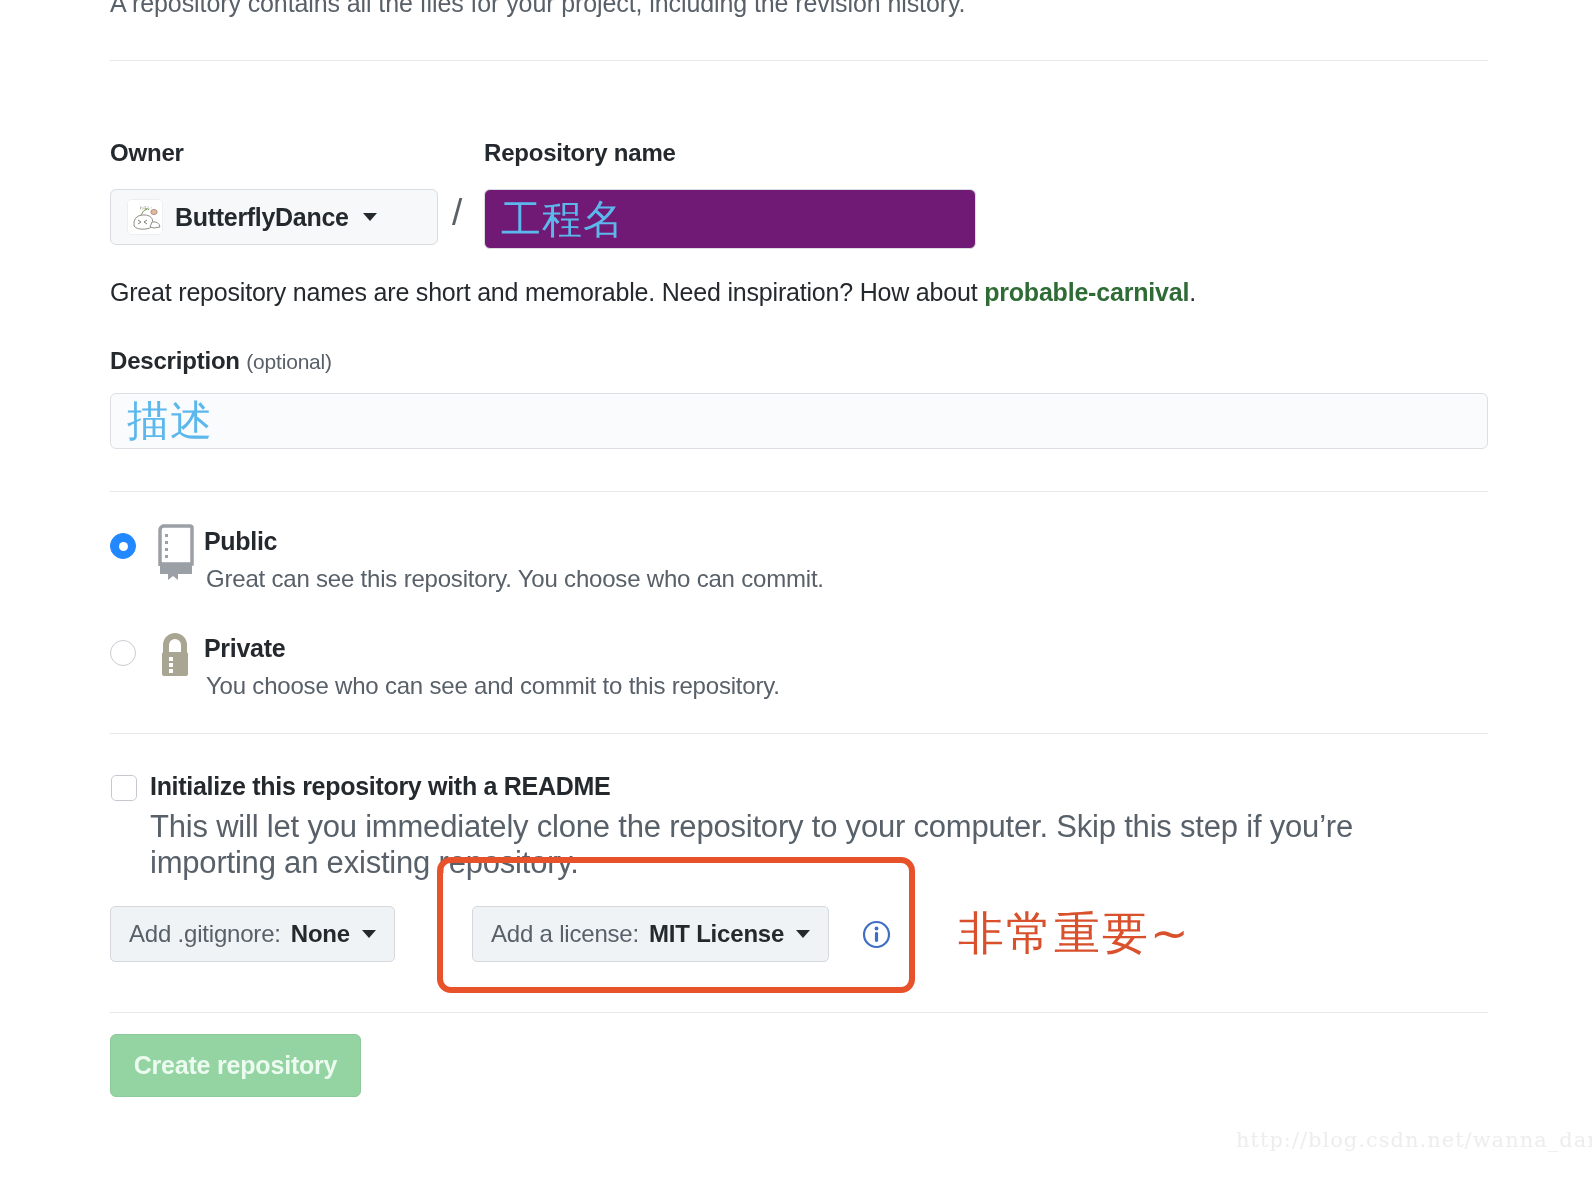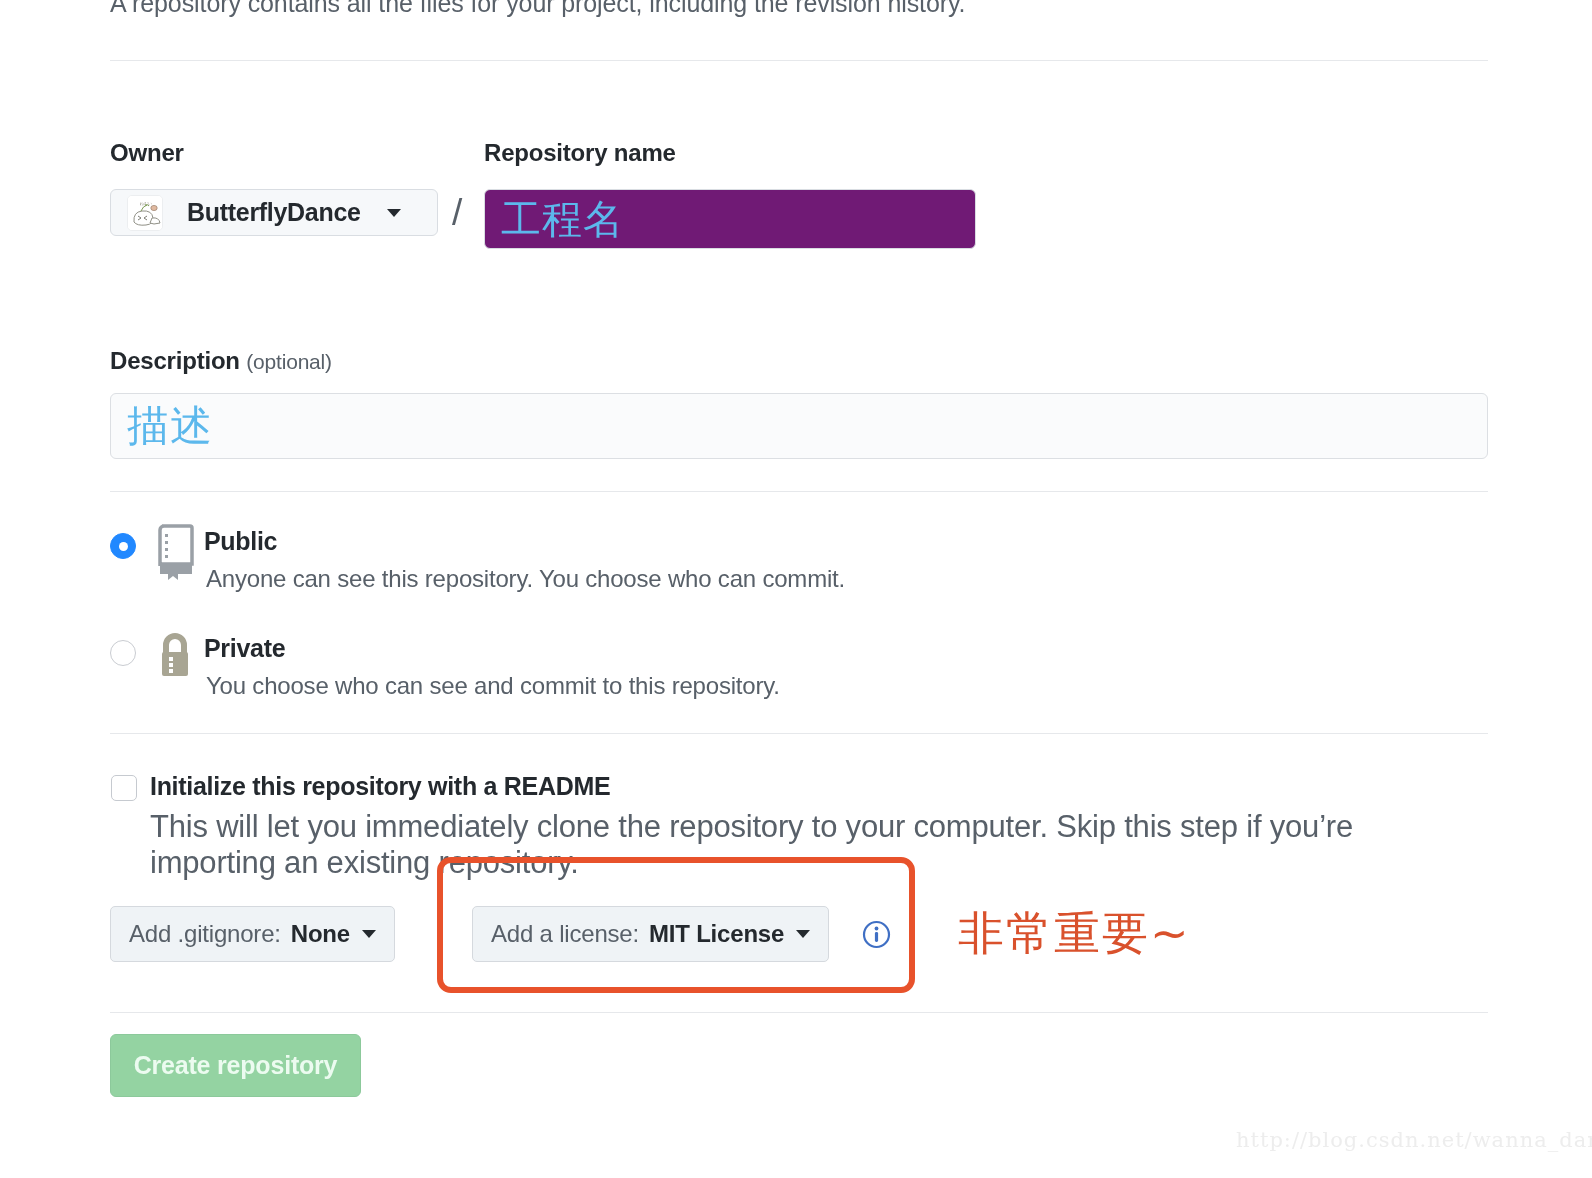--- a/index.html
+++ b/index.html
@@ -67,28 +67,28 @@
   #label-owner { left: 110px; top: 139px; }
   #label-repo  { left: 484px; top: 139px; }
   #label-desc  { left: 110px; top: 347px; }
 
   
   .owner-btn {
     position: absolute;
     left: 110px;
     top: 189px;
     width: 328px;
-    height: 47px;
+    height: 56px;
     background: #f6f8fa;
     border: 1px solid #d9dde2;
     border-radius: 6px;
     display: flex;
     align-items: center;
     padding: 0 16px;
-    gap: 24px;
+    gap: 12px;
     cursor: pointer;
   }
   .avatar {
     width: 36px;
     height: 36px;
     border-radius: 5px;
     background: #ffffff;
     border: 1px solid #eceef0;
     flex: 0 0 auto;
     position: relative;
@@ -158,21 +158,21 @@
     color: #2f6b35;
     font-weight: bold;
   }
 
   
   .desc-box {
     position: absolute;
     left: 110px;
     top: 393px;
     width: 1378px;
-    height: 66px;
+    height: 56px;
     background: #fafbfc;
     border: 1px solid #dcdfe3;
     border-radius: 6px;
     display: flex;
     align-items: center;
     padding: 0 16px;
     cursor: text;
   }
   .desc-box .cn-annot { font-size: 42px; }
 
@@ -386,20 +386,23 @@
     <span class="owner-name">ButterflyDance</span>
     <span class="caret"></span>
   </div>
 
   <div class="slash">/</div>
 
   <div class="repo-input">
     <span class="cn-annot">工程名</span>
   </div>
 
+  <div class="hint">
+    <span>Great repository names are short and memorable. Need inspiration? How about </span><b>probable-carnival</b><span>.</span>
+  </div>
 
   <div class="field-label" id="label-desc">
     <span>Description</span>
     <span class="opt">(optional)</span>
   </div>
   <div class="desc-box">
     <span class="cn-annot">描述</span>
   </div>
 
   <div class="rule r2"></div>
@@ -413,21 +416,21 @@
         <path d="M14 50 v6 l5 -4 l5 4 v-6 z" fill="#9aa0a6"></path>
         <g fill="#9aa0a6">
           <rect x="11" y="10" width="3" height="3"></rect>
           <rect x="11" y="17" width="3" height="3"></rect>
           <rect x="11" y="24" width="3" height="3"></rect>
           <rect x="11" y="31" width="3" height="3"></rect>
         </g>
       </svg>
     </span>
     <span class="vis-title">Public</span>
-    <span class="vis-sub">Anyone can see this repository. You choose who can commit.</span>
+    <span class="vis-sub">Great can see this repository. You choose who can commit.</span>
   </div>
 
   <div class="vis-row" id="vis-private" style="width:900px;height:80px;">
     <span class="radio off"></span>
     <span class="vis-icon">
       <svg width="42" height="56" viewBox="0 0 42 56" aria-hidden="true">
         <path d="M12 22 v-8 a9 9 0 0 1 18 0 v8" fill="none" stroke="#a8a593" stroke-width="6"></path>
         <rect x="8" y="21" width="26" height="24" rx="2" fill="#a8a593"></rect>
         <g fill="#ffffff">
           <rect x="15" y="26" width="4" height="4"></rect>

